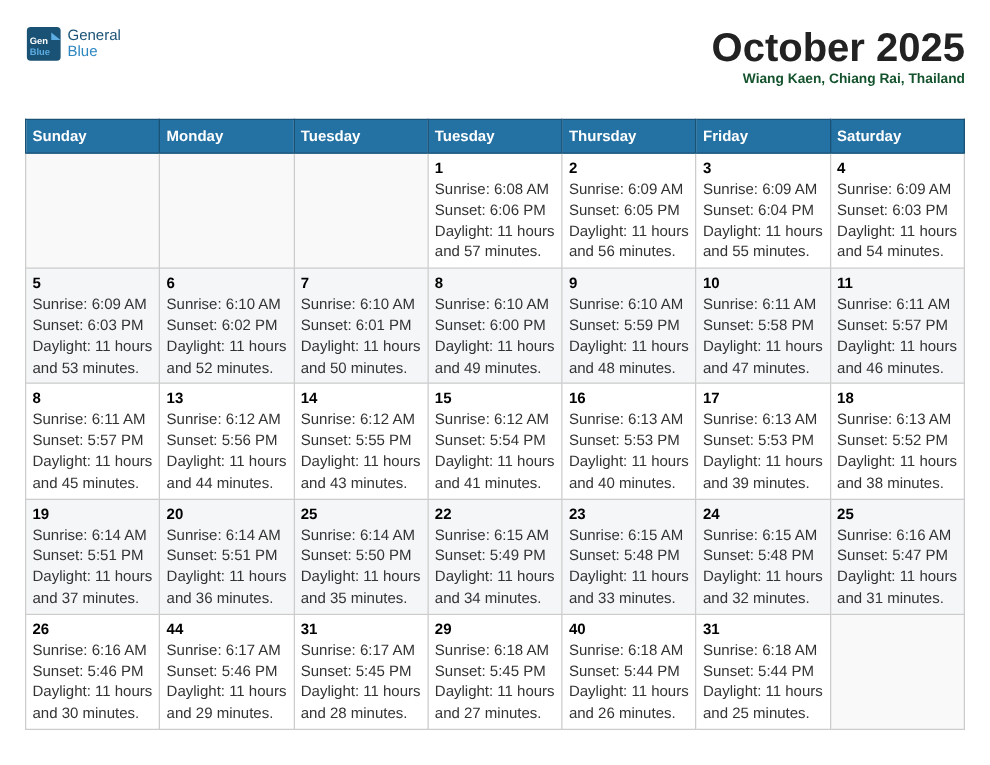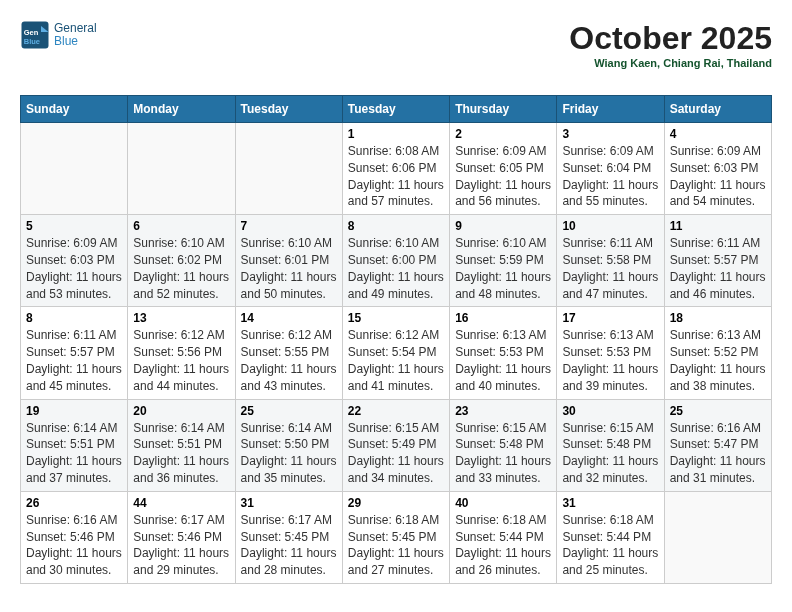--- a/index.html
+++ b/index.html
@@ -261,21 +261,21 @@
 Sunset: 5:49 PM
 Daylight: 11 hours and 34 minutes.</div>
         </td>
         <td>
           <span class="day-num">23</span>
           <div class="day-info" style="white-space: pre-line;">Sunrise: 6:15 AM
 Sunset: 5:48 PM
 Daylight: 11 hours and 33 minutes.</div>
         </td>
         <td>
-          <span class="day-num">30</span>
+          <span class="day-num">24</span>
           <div class="day-info" style="white-space: pre-line;">Sunrise: 6:15 AM
 Sunset: 5:48 PM
 Daylight: 11 hours and 32 minutes.</div>
         </td>
         <td>
           <span class="day-num">25</span>
           <div class="day-info" style="white-space: pre-line;">Sunrise: 6:16 AM
 Sunset: 5:47 PM
 Daylight: 11 hours and 31 minutes.</div>
         </td>

